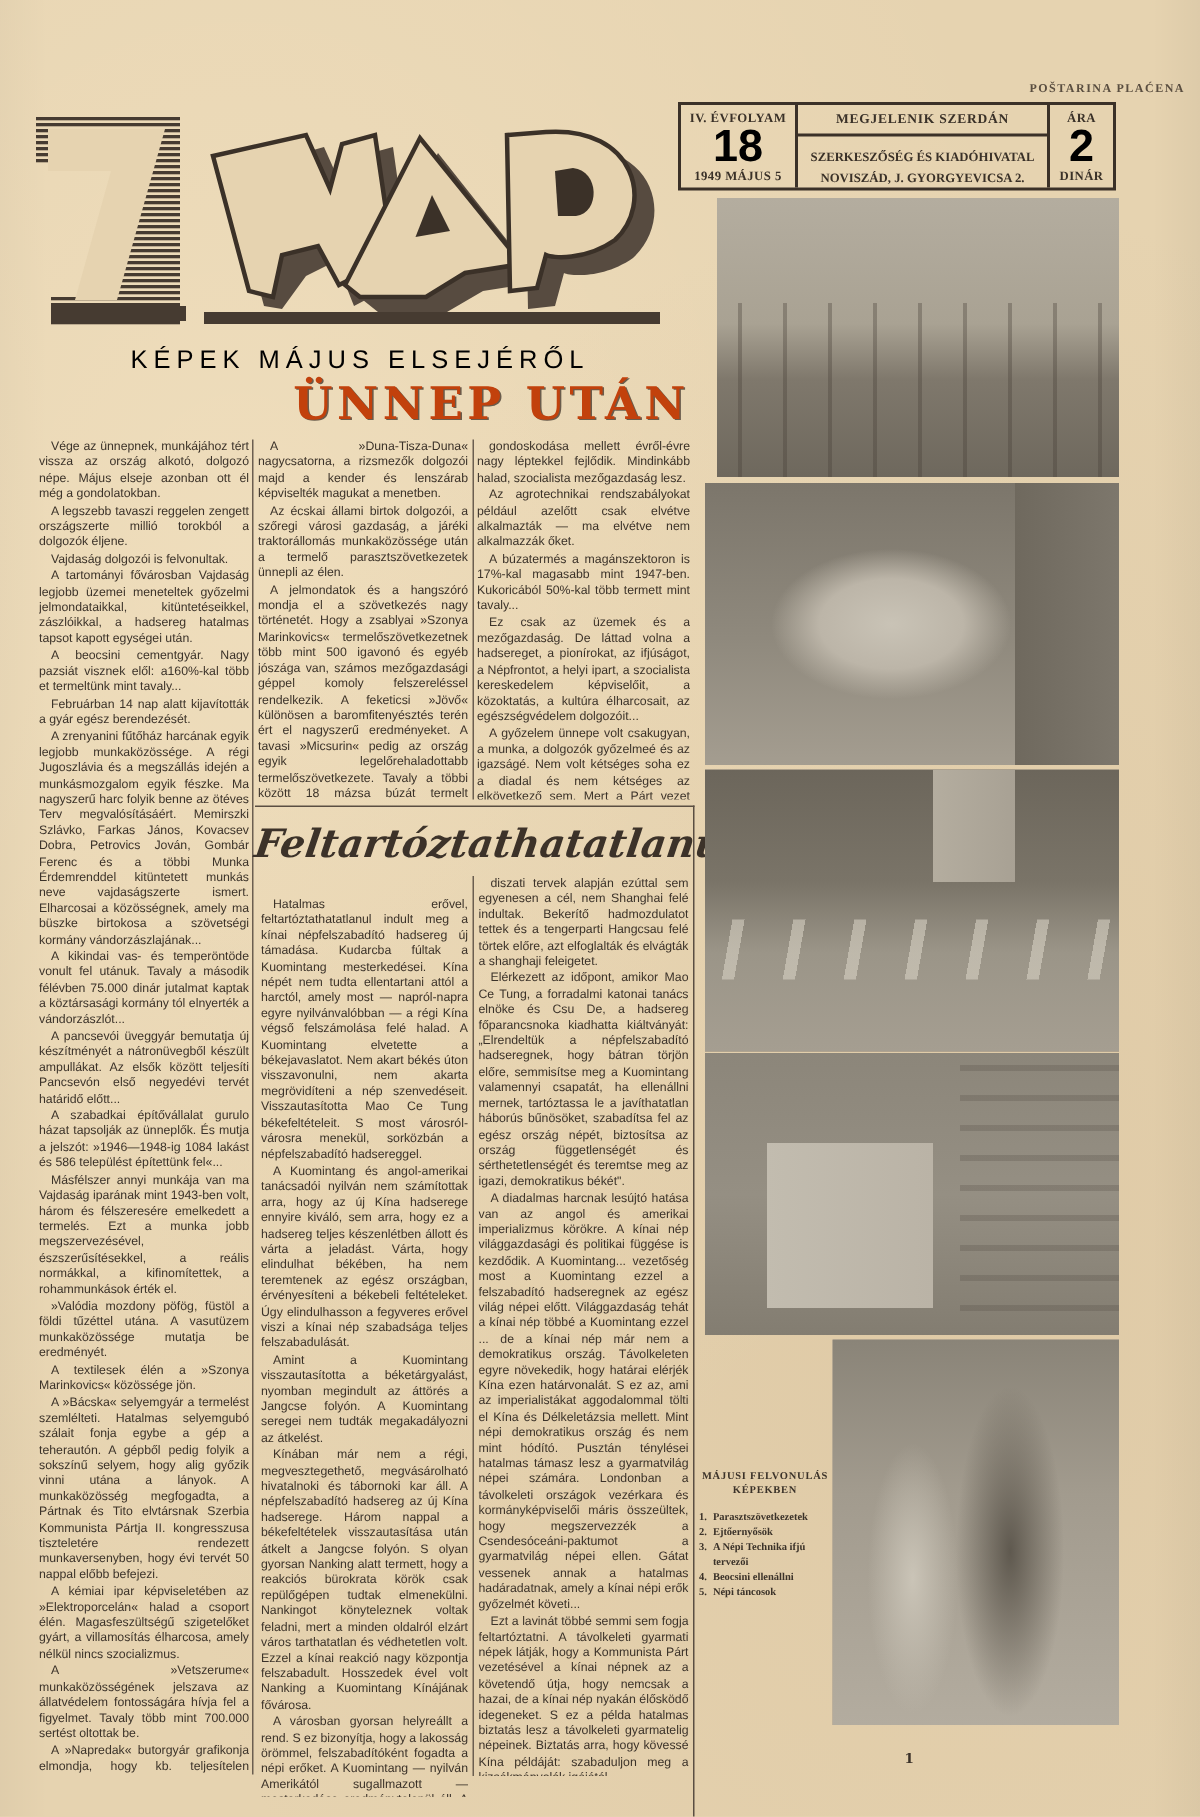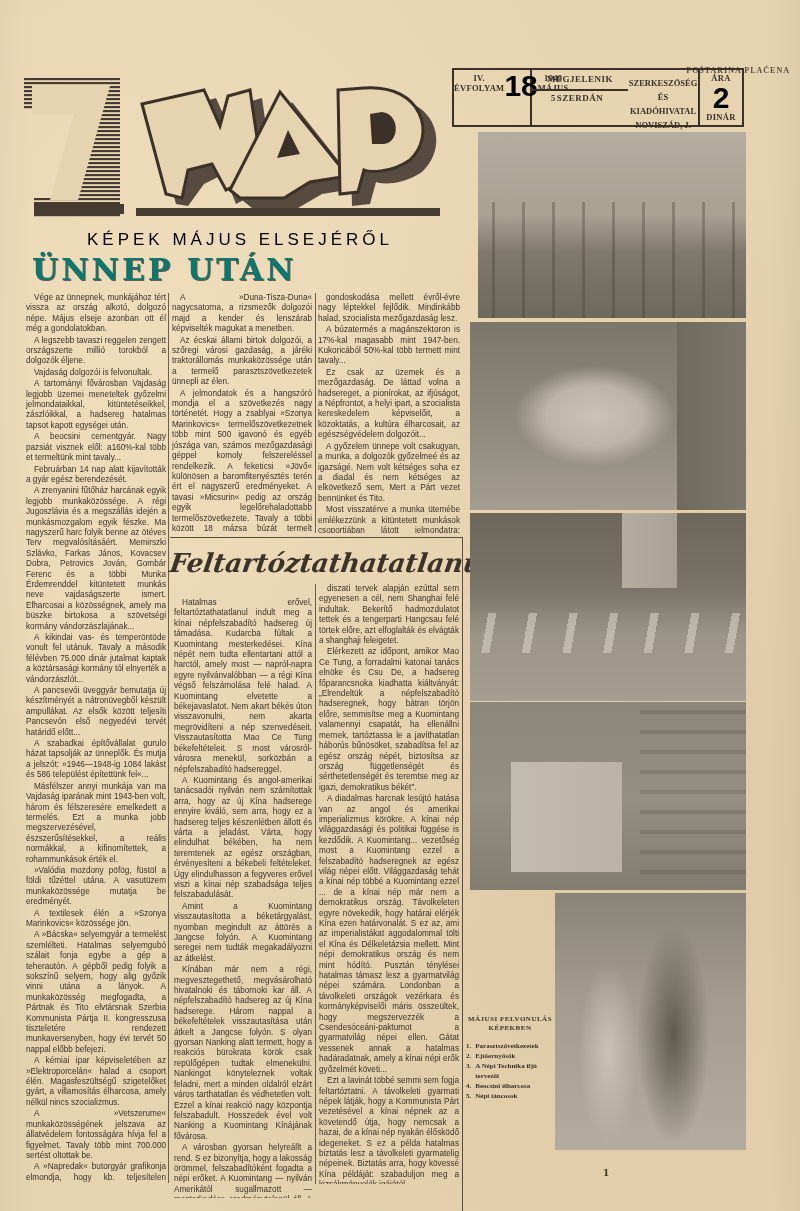--- a/index.html
+++ b/index.html
@@ -11,46 +11,46 @@
   }
   .paper-grain {
     position: absolute; inset: 0;
     background:
       radial-gradient(ellipse at 20% 30%, rgba(255,240,210,0.35), transparent 60%),
       radial-gradient(ellipse at 80% 70%, rgba(190,160,120,0.18), transparent 60%),
       linear-gradient(90deg, rgba(0,0,0,0.03), transparent 4%, transparent 96%, rgba(0,0,0,0.04));
     pointer-events: none;
   }
   .postal {
-    position: absolute; top: 66px; left: 660px; width: 130px;
+    position: absolute; top: 54px; left: 660px; width: 130px;
     font-size: 8px; letter-spacing: 1px; text-align: right; color: #5a4e40;
     font-family: "Liberation Serif", serif; font-weight: bold;
   }
   
   .infobox {
     position: absolute; top: 68px; left: 452px; width: 292px; height: 59px;
     border: 2px solid #3b3128; display: flex; box-sizing: border-box;
   }
-  .ib-left { width: 76px; border-right: 2px solid #3b3128; text-align: center; display: flex; flex-direction: row; justify-content: space-between; padding: 3px 0; }
-  .ib-mid { flex: 1; display: flex; }
+  .ib-left { width: 76px; border-right: 2px solid #3b3128; text-align: center; display: flex; flex-direction: column; justify-content: space-between; padding: 3px 0; }
+  .ib-mid { flex: 1; display: flex; flex-direction: column; }
   .ib-mid .top { height: 19px; border-bottom: 2px solid #3b3128; text-align: center; font-size: 9px; line-height: 19px; font-weight: bold; letter-spacing: 0.5px; font-family: "Liberation Serif", serif; }
   .ib-mid .bot { flex: 1; text-align: center; font-size: 8.5px; font-weight: bold; padding-top: 6px; line-height: 14px; font-family: "Liberation Serif", serif; }
   .ib-right { width: 42px; border-left: 2px solid #3b3128; text-align: center; display: flex; flex-direction: column; justify-content: space-between; padding: 3px 0; }
   .small-cap { font-size: 8.5px; font-weight: bold; font-family: "Liberation Serif", serif; letter-spacing: 0.3px; }
   .big-num { font-family: "Liberation Sans", sans-serif; font-weight: bold; font-size: 30px; line-height: 26px; color: #000000; }
 
   
   .logo { position: absolute; left: 22px; top: 70px; width: 420px; height: 150px; }
   .kicker {
     position: absolute; top: 230px; left: 20px; width: 440px; text-align: center;
     font-family: "Liberation Sans", sans-serif; font-size: 17px; letter-spacing: 4px; color: #000000; font-weight: normal;
   }
   .headline {
-    position: absolute; top: 252px; left: 32px; width: 440px; text-align: left;
-    font-family: "DejaVu Serif", serif; font-weight: bold; font-size: 30px; letter-spacing: 3px; color: #0f766e;
+    position: absolute; top: 252px; left: 20px; width: 440px; text-align: right;
+    font-family: "DejaVu Serif", serif; font-weight: bold; font-size: 30px; letter-spacing: 3px; color: #c2410c;
     text-shadow: 1px 1px 0 #6a5c4c;
   }
   .col {
     position: absolute; font-size: 8.2px; line-height: 10.4px; text-align: justify;
     color: #3b3229; font-family: Liberation Sans, sans-serif; overflow: hidden;
   }
   .col p { margin: 0 0 1px 0; text-indent: 8px; }
   .col-rule { position: absolute; width: 1px; background: #6b5e50; }
 
   .box2 {
@@ -64,21 +64,21 @@
   }
   .photo {
     position: absolute; background: #9d968a; overflow: hidden;
     box-shadow: inset 0 0 0 1px rgba(60,50,40,0.2);
   }
   .photo .shade {
     position: absolute; inset: 0;
   }
   .caption-box {
     position: absolute; left: 466px; top: 980px; width: 88px;
-    font-family: "Liberation Serif", serif; font-size: 7px; color: #3b3229; margin-top: 35px;
+    font-family: "Liberation Serif", serif; font-size: 7px; color: #3b3229;
   }
   .caption-title { text-align: center; font-weight: bold; letter-spacing: 0.5px; line-height: 9px; margin-bottom: 8px; }
   .caption-item { font-weight: bold; line-height: 10px; display: flex; gap: 4px; }
   .page-mark { position: absolute; left: 603px; top: 1168px; font-size: 9px; font-weight: bold; }
 </style>
 </head>
 <body>
 
 <div class="paper-grain"></div>
 
@@ -165,20 +165,21 @@
 <div class="col" style="left:172px; top:293px; width:140px; height:240px;">
   <p>A »Duna-Tisza-Duna« nagycsatorna, a rizsmezők dolgozói majd a kender és lenszárab képviselték magukat a menetben.</p>
   <p>Az écskai állami birtok dolgozói, a szőregi városi gazdaság, a járéki traktorállomás munkaközössége után a termelő parasztszövetkezetek ünnepli az élen.</p>
   <p>A jelmondatok és a hangszóró mondja el a szövetkezés nagy történetét. Hogy a zsablyai »Szonya Marinkovics« termelőszövetkezetnek több mint 500 igavonó és egyéb jószága van, számos mezőgazdasági géppel komoly felszereléssel rendelkezik. A feketicsi »Jövő« különösen a baromfitenyésztés terén ért el nagyszerű eredményeket. A tavasi »Micsurin« pedig az ország egyik legelőrehaladottabb termelőszövetkezete. Tavaly a többi között 18 mázsa búzát termelt holdanként. És elmondják a jelszavak még azt is, hogy mindössze harminc vajdasági falunak nincs még szövetkezete.</p>
 
 </div>
 <div class="col-rule" style="left:315px; top:293px; height:240px;"></div>
 
 <div class="col" style="left:318px; top:293px; width:142px; height:240px;">
   <p>gondoskodása mellett évről-évre nagy léptekkel fejlődik. Mindinkább halad, szocialista mezőgazdaság lesz.</p>
+  <p>Az agrotechnikai rendszabályokat például azelőtt csak elvétve alkalmazták — ma elvétve nem alkalmazzák őket.</p>
   <p>A búzatermés a magánszektoron is 17%-kal magasabb mint 1947-ben. Kukoricából 50%-kal több termett mint tavaly...</p>
   <p>Ez csak az üzemek és a mezőgazdaság. De láttad volna a hadsereget, a pionírokat, az ifjúságot, a Népfrontot, a helyi ipart, a szocialista kereskedelem képviselőit, a közoktatás, a kultúra élharcosait, az egészségvédelem dolgozóit...</p>
   <p>A győzelem ünnepe volt csakugyan, a munka, a dolgozók győzelmeé és az igazságé. Nem volt kétséges soha ez a diadal és nem kétséges az elkövetkező sem, Mert a Párt vezet bennünket és Tito.</p>
   <p>Most visszatérve a munka ütemébe emlékezzünk a kitüntetett munkások csoportjában látott jelmondatra: »Minden erőnkkel a szocializmus építéséért!«.</p>
 </div>
 
 <div class="box2"></div>
 <div class="box2-title">Feltartóztathatatlanul</div>
 
 <div class="col" style="left:174px; top:584px; width:138px; height:600px;margin-top:14px;">
@@ -233,21 +234,21 @@
   <div class="caption-item">
     <span>2.</span>
     <span>Ejtőernyősök</span>
   </div>
   <div class="caption-item">
     <span>3.</span>
     <span>A Népi Technika ifjú tervezői</span>
   </div>
   <div class="caption-item">
     <span>4.</span>
-    <span>Beocsini élharcosa</span>
+    <span>Beocsini ellenállni</span>
   </div>
   <div class="caption-item">
     <span>5.</span>
     <span>Népi táncosok</span>
   </div>
 </div>
 
 <div class="page-mark">1</div>
 
 </body></html>

